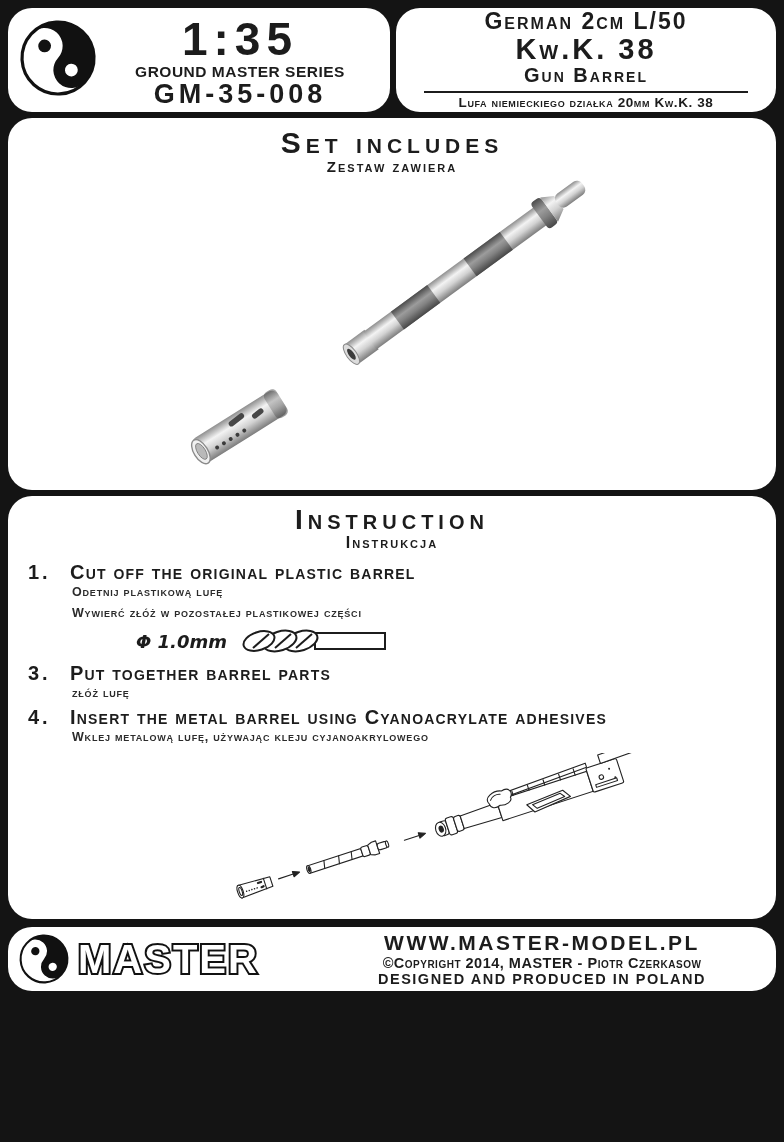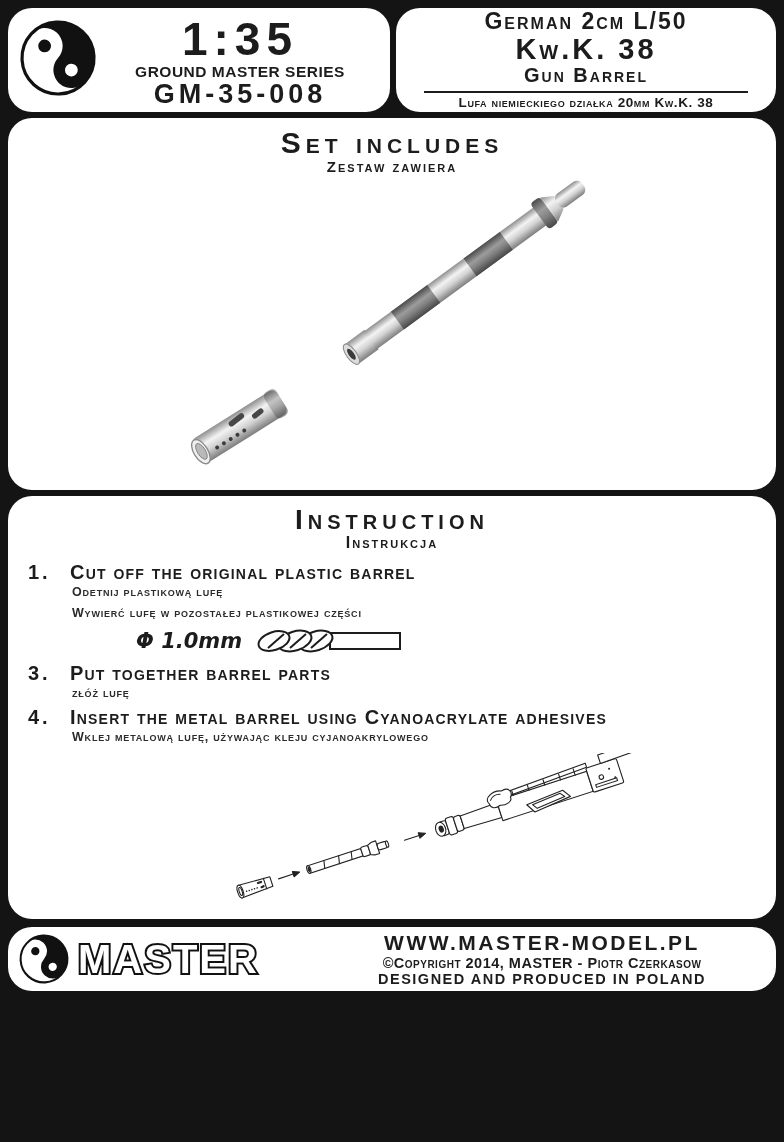--- a/index.html
+++ b/index.html
@@ -37,21 +37,21 @@
 
   
   .instr-panel{height:423px;display:flex;flex-direction:column;padding:10px 20px 0 20px;}
   .instr-head{display:flex;flex-direction:column;align-items:center;}
   .steps{margin-top:10px;}
   .step{margin-bottom:7px;}
   .step-main{font-size:20px;font-weight:bold;letter-spacing:1.2px;line-height:1.05;white-space:nowrap;}
   .step-num{display:inline-block;width:42px;letter-spacing:3px;}
   .step-pl{font-size:12.5px;font-weight:bold;letter-spacing:.8px;margin-left:44px;margin-top:2px;color:#2b2b2b;}
   .drill-row{display:flex;align-items:center;gap:12px;margin:6px 0 2px 108px;}
-  .drill-label{font-family:"DejaVu Sans", sans-serif;font-style:italic;font-size:21px;font-weight:bold;}
+  .drill-label{font-family:"DejaVu Sans", sans-serif;font-style:italic;font-size:18px;font-weight:bold;}
   .assembly-svg{width:744px;height:296px;margin-top:2px;}
 
   
   .footer-panel{height:64px;margin-top:2px;display:flex;align-items:center;padding:0 18px 0 10px;gap:8px;}
   .brandblock{display:flex;align-items:center;gap:4px;flex:0 0 300px;}
   .footer-text{flex:1;display:flex;flex-direction:column;align-items:center;line-height:1.12;}
   .site{font-size:21px;font-weight:bold;letter-spacing:2.5px;}
   .copy{font-size:14.5px;font-weight:bold;letter-spacing:.5px;white-space:nowrap;}
   .origin{font-size:14.5px;font-weight:bold;letter-spacing:1.5px;}
 </style>
@@ -138,21 +138,21 @@
     <div class="sub-title" style="font-size:16px;"><span class="sc">Instrukcja</span></div>
   </div>
 
   <div class="steps">
     <div class="step">
       <div class="step-main sc"><span class="step-num">1.</span><span>Cut off the original plastic barrel</span></div>
       <div class="step-pl sc">Odetnij plastikową lufę</div>
     </div>
 
     <div class="step">
-      <div class="step-pl sc">Wywierć lufę w pozostałej plastikowej części</div>
+      <div class="step-pl sc">Wywierć złóż w pozostałej plastikowej części</div>
       <div class="drill-row">
         <span class="drill-label">Φ 1.0mm</span>
         <svg width="150" height="30" viewBox="0 0 150 30">
           <g fill="#ffffff" stroke="#1c1c1c" stroke-width="2">
             <rect x="76" y="7" width="70" height="16"></rect>
             <ellipse cx="62" cy="15" rx="17" ry="9.5" transform="rotate(-18 62 15)"></ellipse>
             <ellipse cx="41" cy="15" rx="17" ry="9.5" transform="rotate(-18 41 15)"></ellipse>
             <ellipse cx="20" cy="15" rx="16" ry="9" transform="rotate(-18 20 15)"></ellipse>
           </g>
           <line x1="30" y1="8" x2="14" y2="22" stroke="#1c1c1c" stroke-width="2"></line>

